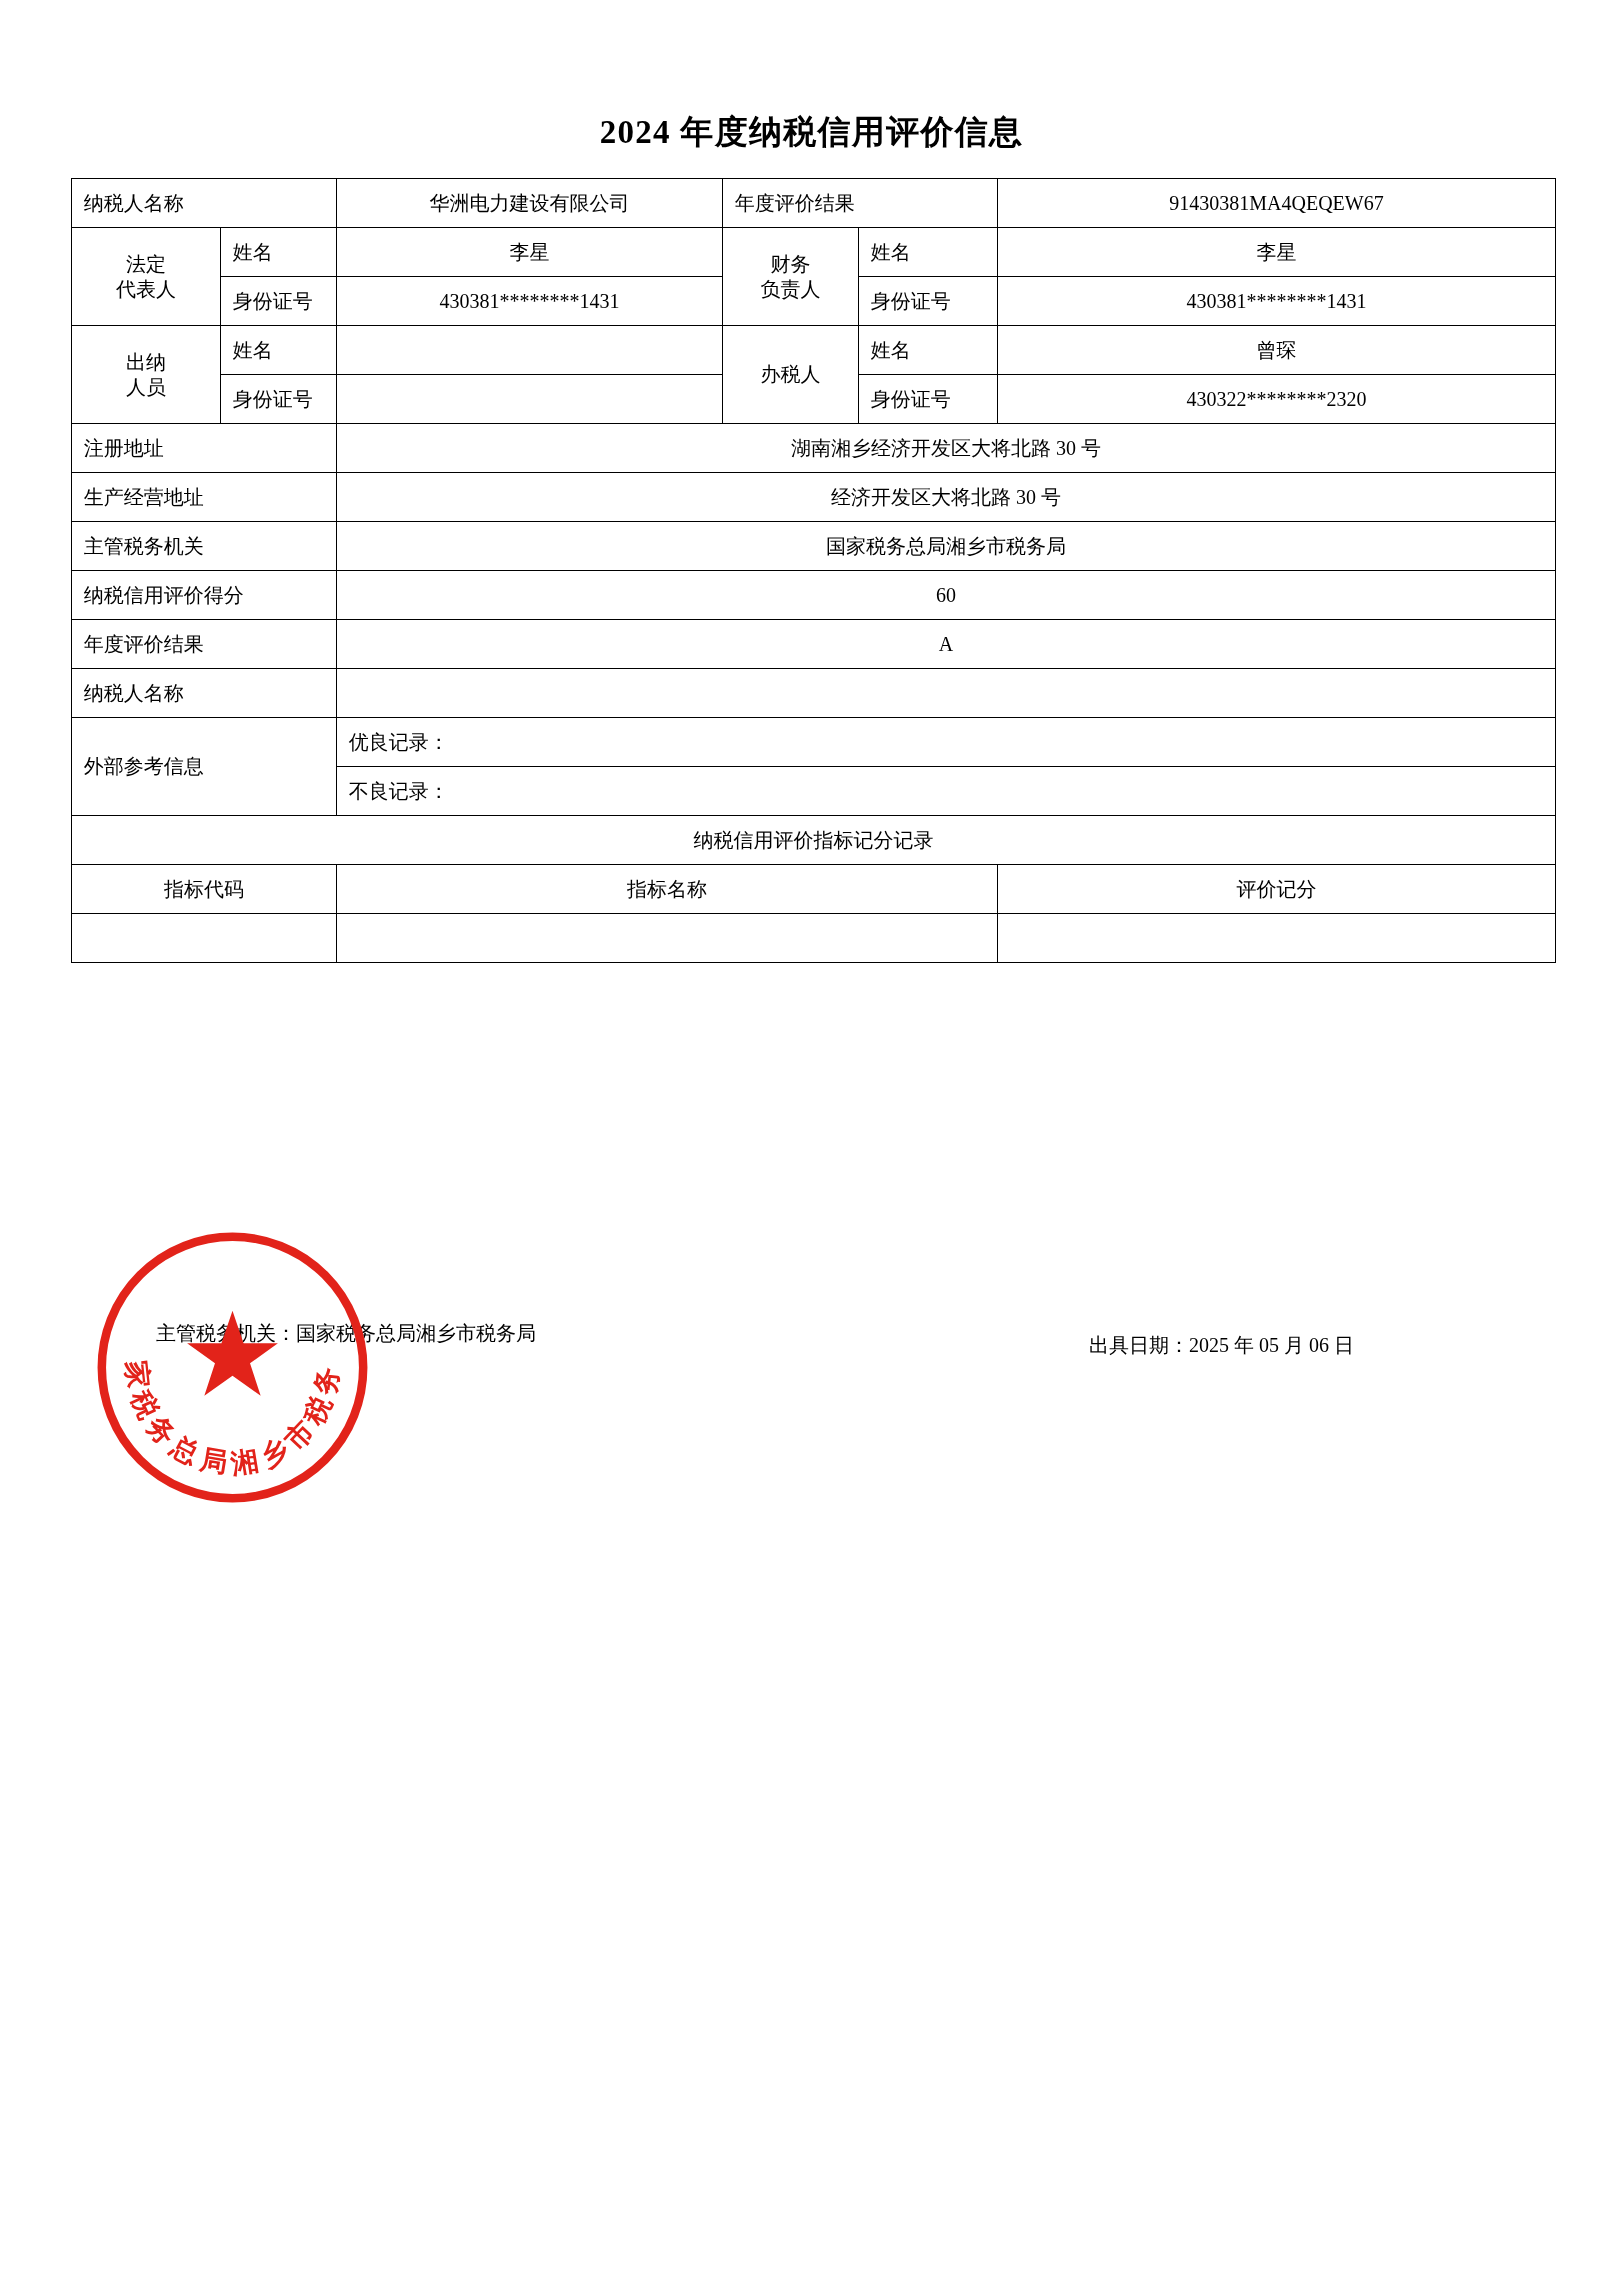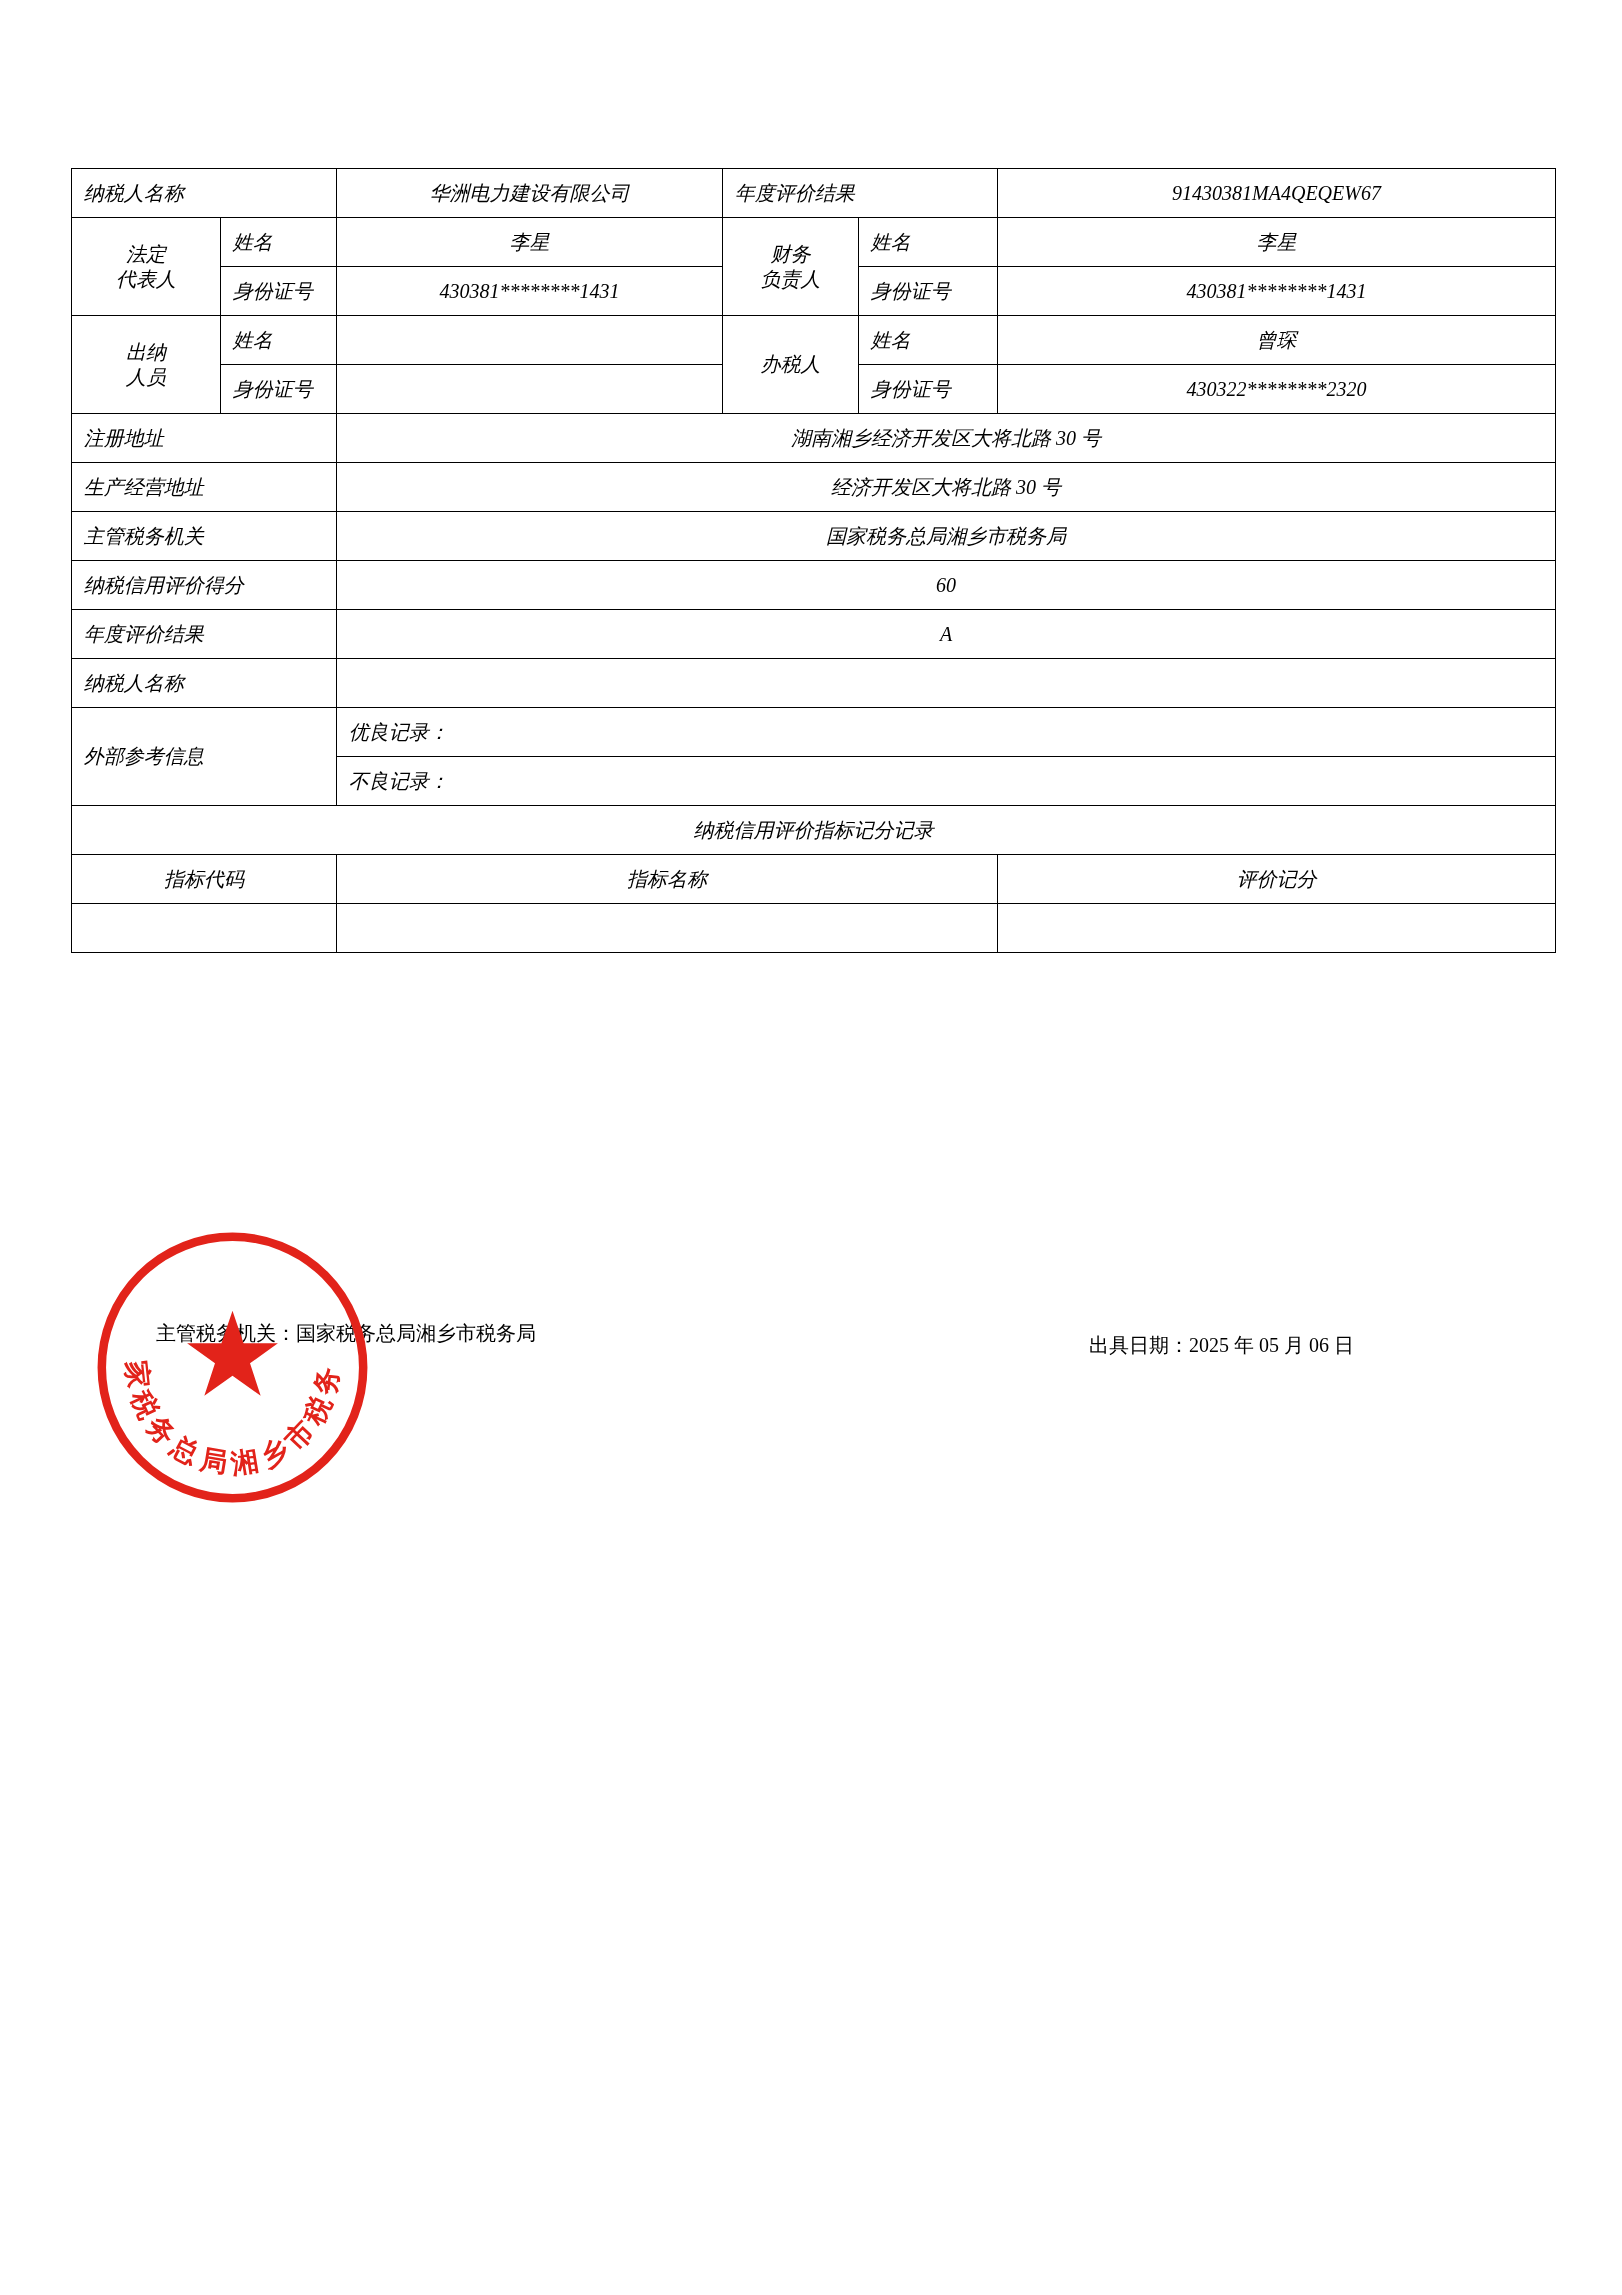--- a/index.html
+++ b/index.html
@@ -27,25 +27,24 @@
     top: 110px;
     width: 1623px;
     text-align: center;
     font-size: 33px;
     font-weight: 700;
     letter-spacing: 1.3px;
   }
   table.main {
     position: absolute;
     left: 71px;
-    top: 168px;
+    top: 178px;
     width: 1484px;
     border-collapse: collapse;
     table-layout: fixed;
-    font-style: italic;
   }
   table.main td {
     border: 1.3px solid #000000;
     font-size: 20px;
     padding: 0 11.8px;
     height: 48px;
     vertical-align: middle;
   }
   .c-center { text-align: center; }
   .c-left { text-align: left; }
@@ -79,20 +78,21 @@
     height: 281px;
     pointer-events: none;
   }
   .seal svg { display: block; }
 </style>
 </head>
 <body>
 
 <div class="page">
 
+  <div class="doc-title">2024 年度纳税信用评价信息</div>
 
   <table class="main">
     <colgroup>
       <col style="width:149px">
       <col style="width:116px">
       <col style="width:386px">
       <col style="width:136px">
       <col style="width:139px">
       <col style="width:558px">
     </colgroup>

